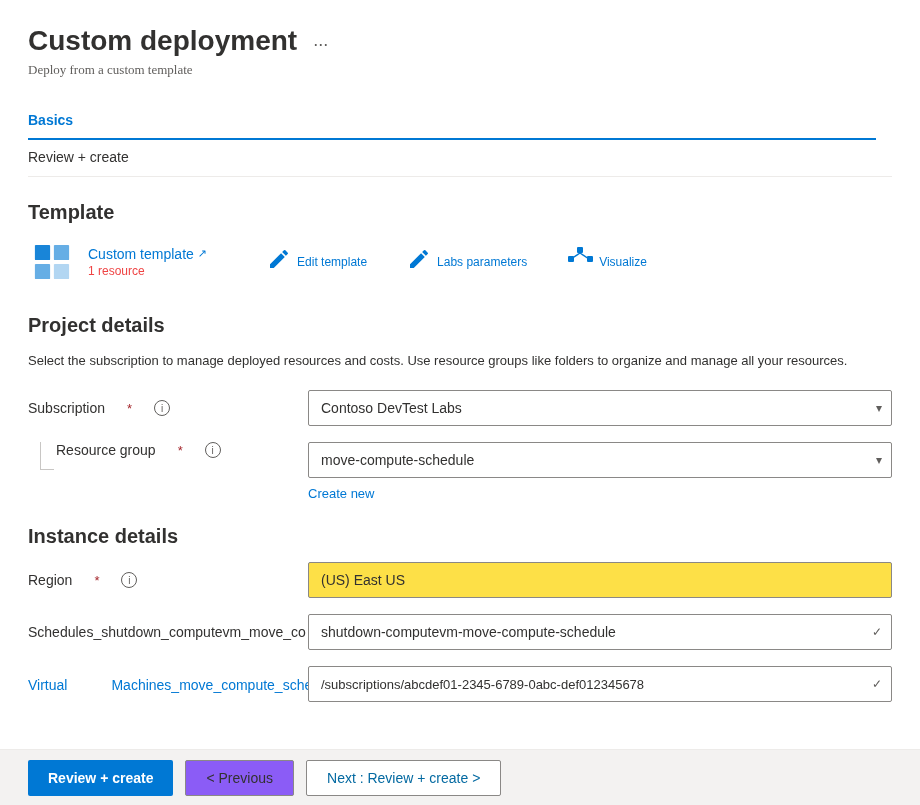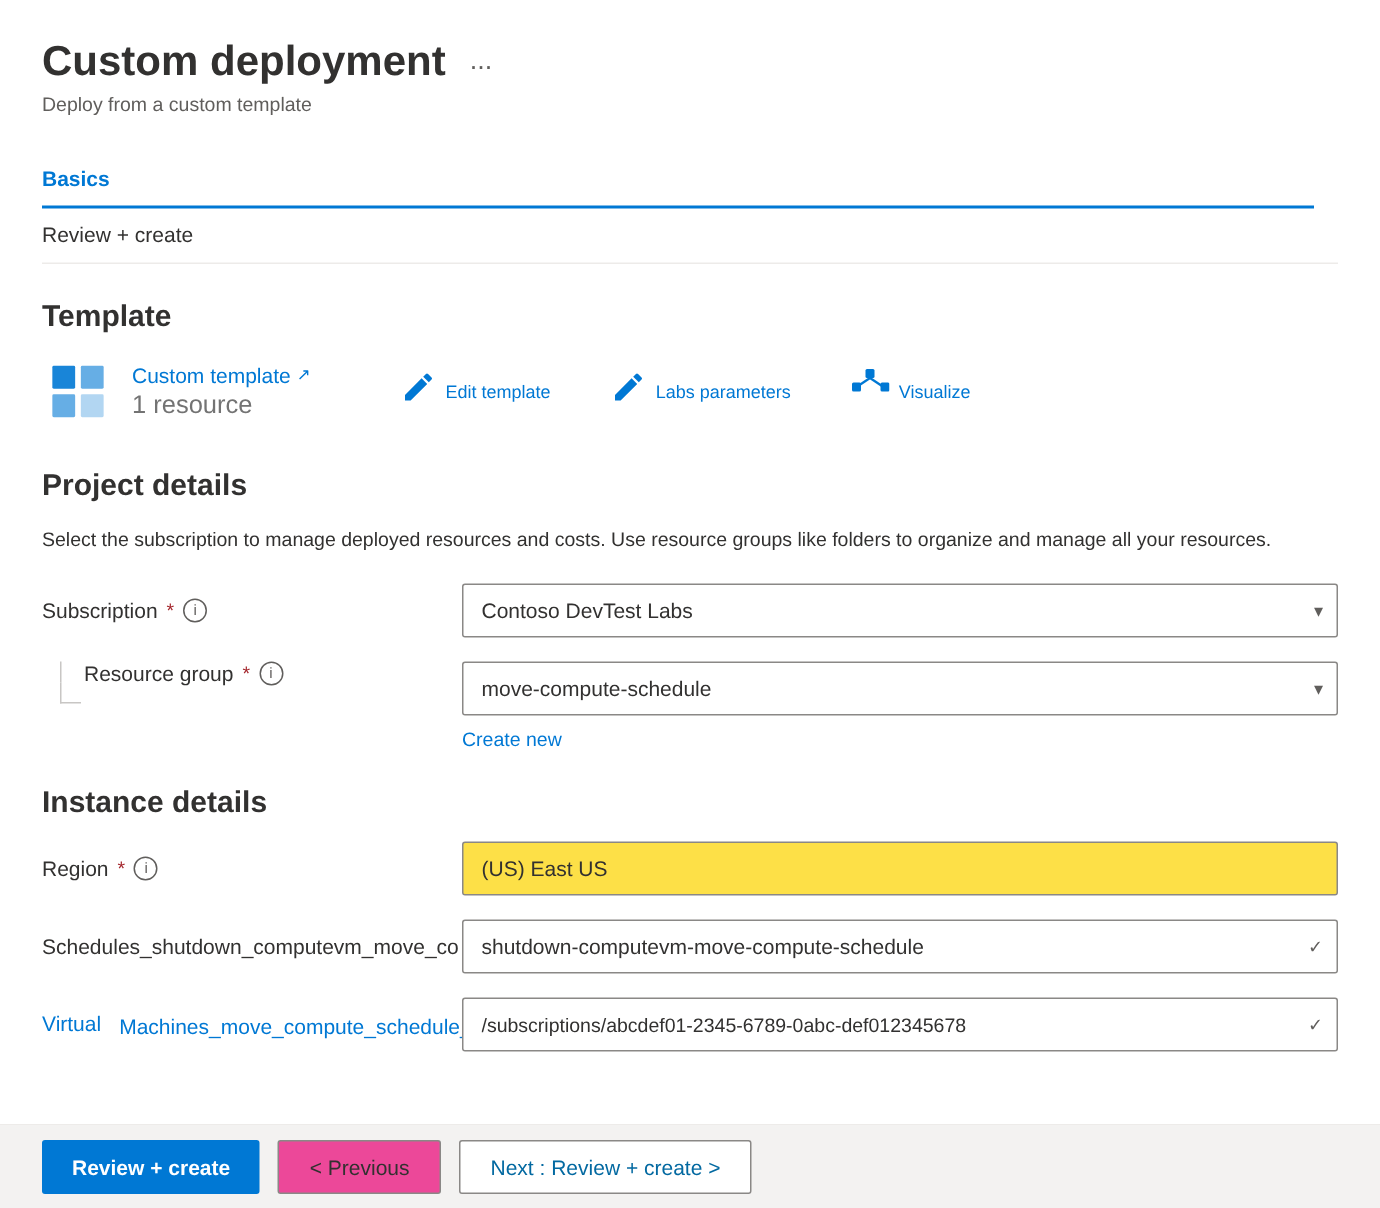--- a/index.html
+++ b/index.html
@@ -15,20 +15,21 @@
     .page-title {
       font-size: 28px;
       font-weight: 600;
       color: #323130;
       line-height: 1.2;
     }
     .page-subtitle {
       font-size: 13px;
       color: #605e5c;
       margin-top: 4px;
+      font-family: Liberation Serif, serif;
     }
     .title-row {
       display: flex;
       align-items: center;
       gap: 10px;
     }
     .ellipsis-btn {
       font-size: 18px;
       color: #605e5c;
       cursor: pointer;
@@ -87,22 +88,22 @@
     .template-link {
       color: #0078d4;
       font-size: 14px;
       text-decoration: none;
       cursor: pointer;
       display: flex;
       align-items: center;
       gap: 4px;
     }
     .template-resource {
-      font-size: 17px;
-      color: #737373;
+      font-size: 12px;
+      color: #ef4444;
       margin-top: 2px;
     }
     .template-actions {
       display: flex;
       gap: 40px;
       margin-left: 60px;
       align-items: center;
     }
     .template-action {
       display: flex;
@@ -126,22 +127,22 @@
     .form-row {
       display: flex;
       align-items: center;
       margin-bottom: 16px;
     }
     .form-label {
       width: 280px;
       font-size: 14px;
       color: #323130;
       display: flex;
-      align-items: flex-start;
-      gap: 6px;
+      align-items: flex-end;
+      gap: 22px;
       flex-shrink: 0;
     }
     .form-label .required {
       color: #a4262c;
       font-size: 13px;
     }
     .info-icon {
       display: inline-flex;
       align-items: center;
       justify-content: center;
@@ -225,21 +226,21 @@
       color: #fff;
       border: none;
       border-radius: 2px;
       padding: 8px 20px;
       font-size: 14px;
       font-weight: 600;
       cursor: pointer;
       height: 36px;
     }
     .btn-secondary {
-      background: #ec4899;
+      background: #8b5cf6;
       color: #323130;
       border: 1px solid #8a8886;
       border-radius: 2px;
       padding: 8px 20px;
       font-size: 14px;
       cursor: pointer;
       height: 36px;
     }
     .btn-outline {
       background: #fff;

